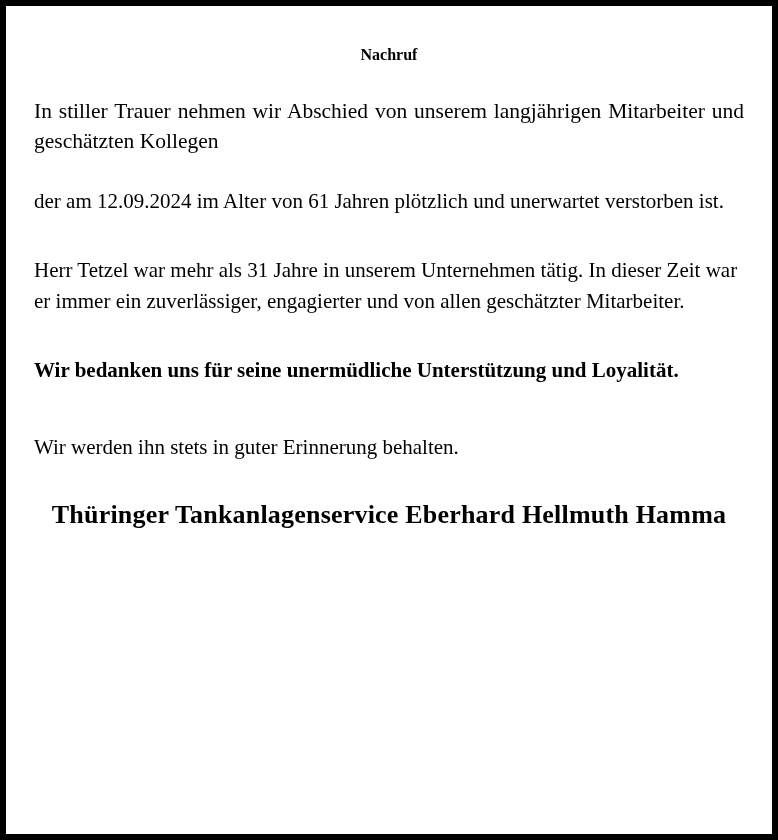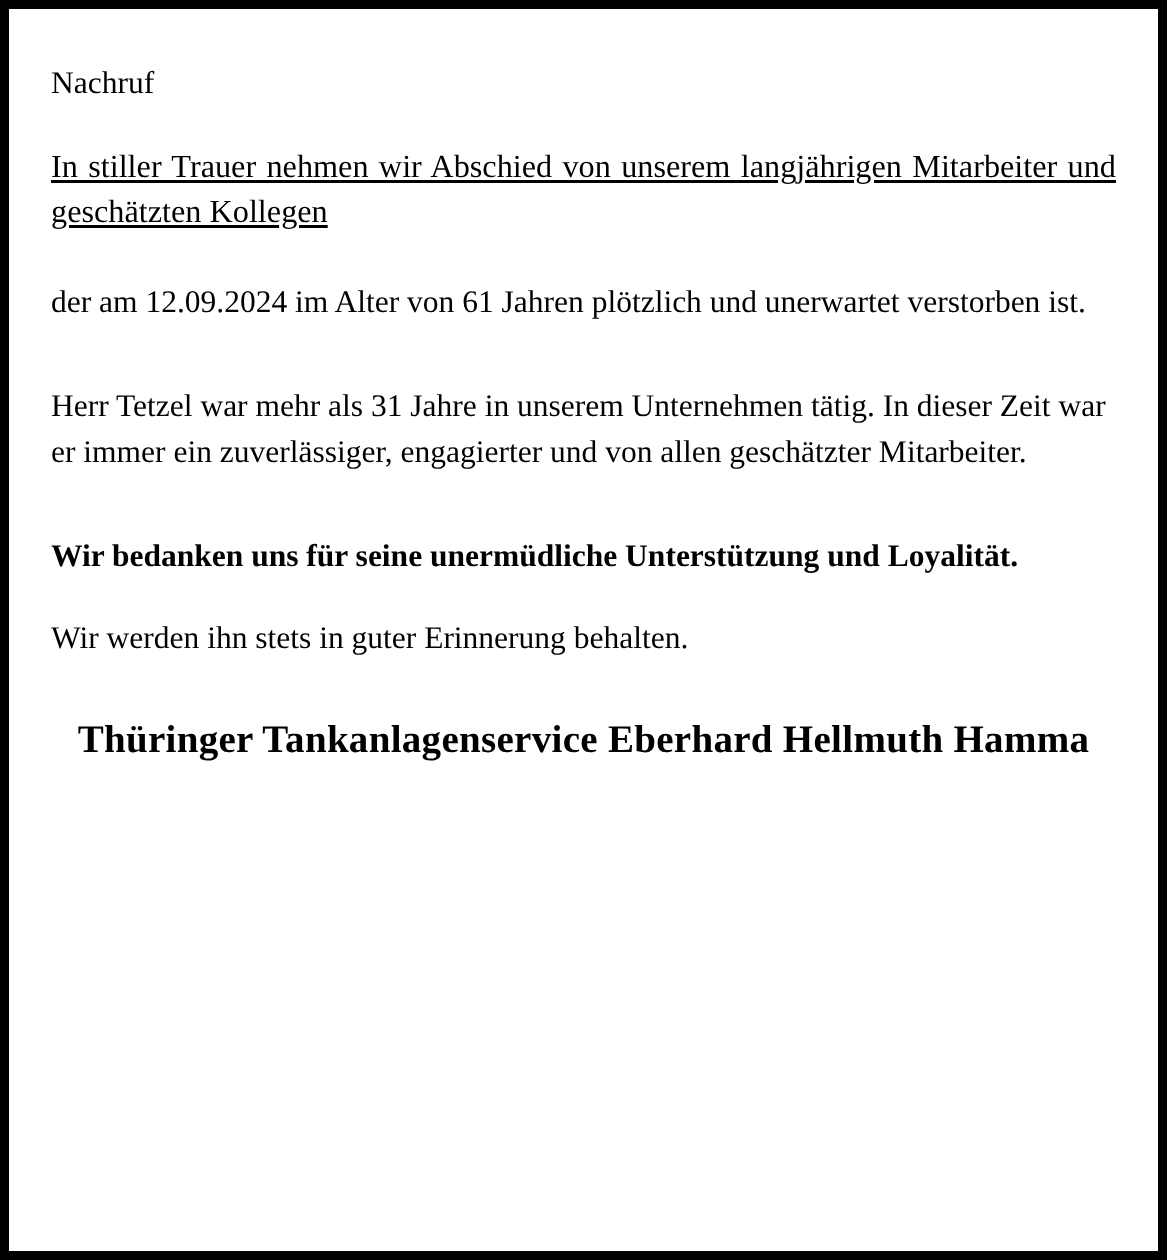--- a/index.html
+++ b/index.html
@@ -20,32 +20,32 @@
     height: 840px;
     background: #ffffff;
     border: 6px solid #000000;
     padding: 26px 28px 10px 28px;
     color: #000000;
   }
   .inner {
     width: 100%;
   }
   .heading {
-    font-weight: normal;
-    font-size: 21px;
+    text-align: center;
+    font-weight: bold;
+    font-size: 16px;
     line-height: 26px;
     margin: 10px 0 0 0;
   }
   .intro {
     text-align: justify;
     text-align-last: left;
     font-size: 21.5px;
     line-height: 30px;
     margin: 28px 0 0 0;
-    text-decoration: underline;
   }
   .name {
     text-align: center;
     font-weight: bold;
     font-size: 46px;
     line-height: 54px;
     margin: 40px 0 0 0;
     letter-spacing: 0.5px;
   }
   .para {
@@ -64,21 +64,21 @@
     margin-top: 38px;
     font-weight: bold;
   }
   .p-gap {
     margin-top: 0;
   }
   .p-family {
     margin-top: 38px;
   }
   .p-memory {
-    margin-top: 24px;
+    margin-top: 46px;
   }
   .p-behalf {
     margin-top: 38px;
   }
   .company {
     text-align: center;
     font-weight: bold;
     font-size: 26px;
     line-height: 28px;
     margin: 38px 0 0 0;

